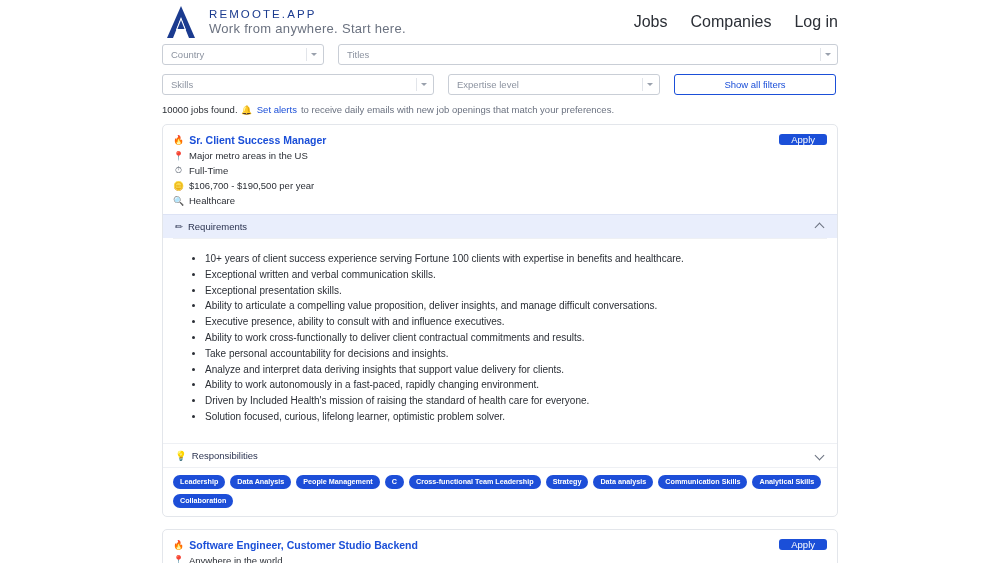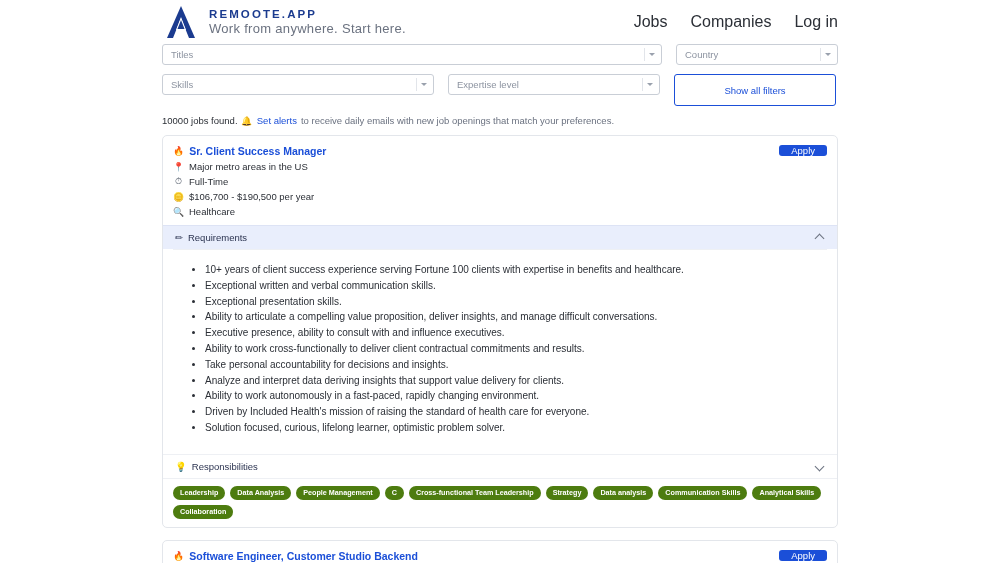--- a/index.html
+++ b/index.html
@@ -16,21 +16,21 @@
   
   .header {
     display: flex; align-items: center;
     padding: 8px 162px 8px 162px;
     height: 44px;
   }
   .brand { display: flex; align-items: center; gap: 9px; }
   .logo-mark { width: 38px; height: 38px; }
   .brand-text { line-height: 1.1; }
   .brand-name {
-    font-size: 11.5px; font-weight: 700; letter-spacing: 2.1px;
+    font-size: 11.5px; font-weight: 400; letter-spacing: 2.1px;
     color: #1b3b8f;
   }
   .brand-tag {
     font-size: 13px; color: #6b7280; letter-spacing: .3px; margin-top: 2px;
   }
   .nav { margin-left: auto; display: flex; align-items: center; gap: 23px; }
   .nav a {
     font-size: 16px; color: #2b2f36; text-decoration: none;
   }
 
@@ -62,21 +62,21 @@
   }
   .select .divider {
     position: absolute; right: 16px; top: 3px; bottom: 3px;
     width: 1px; background: #e2e5ea;
   }
   .sel-titles { width: 500px; flex: 0 0 500px; }
   .sel-country { width: 162px; flex: 0 0 162px; }
   .sel-skills { width: 272px; flex: 0 0 272px; }
   .sel-exp { width: 212px; flex: 0 0 212px; }
   .showall {
-    width: 162px; flex: 0 0 162px; height: 32px;
+    width: 162px; flex: 0 0 162px; height: 21px;
     border: 1px solid #1b4fd8; border-radius: 3px;
     background: #fff; color: #1b4fd8;
     font-size: 9.5px; display: flex; align-items: center; justify-content: center;
     cursor: pointer;
   }
   .jobs-found {
     font-size: 9.5px; color: #2b2f36;
     margin: 3px 0 9px 0;
     display: flex; align-items: center; gap: 4px;
   }
@@ -150,21 +150,21 @@
   }
   .req-body li {
     font-size: 10px; line-height: 1.58; color: #2b2f36;
   }
   .tags {
     display: flex; flex-wrap: wrap; gap: 5px;
     margin: 0 -10px; padding: 7px 10px 8px 10px;
     border-top: 1px solid #eef0f4;
   }
   .tag {
-    background: #4d7c0f; color: #fff;
+    background: #1d4ed8; color: #fff;
     border-radius: 9px;
     font-size: 7.2px; font-weight: 700;
     padding: 2.5px 7px;
     white-space: nowrap;
   }
   .muted { color: #6b7280; }
 </style>
 </head>
 <body>
 
@@ -186,27 +186,27 @@
     </div>
     <div class="nav">
       <a href="#">Jobs</a>
       <a href="#">Companies</a>
       <a href="#">Log in</a>
     </div>
   </div>
 
   <div class="filters">
     <div class="filter-row">
+      <div class="select sel-country">
+        <span>Country</span>
+        <span class="divider"></span>
+        <span class="caret"></span>
+      </div>
       <div class="select sel-titles">
         <span>Titles</span>
-        <span class="divider"></span>
-        <span class="caret"></span>
-      </div>
-      <div class="select sel-country">
-        <span>Country</span>
         <span class="divider"></span>
         <span class="caret"></span>
       </div>
     </div>
     <div class="filter-row">
       <div class="select sel-skills">
         <span>Skills</span>
         <span class="divider"></span>
         <span class="caret"></span>
       </div>

